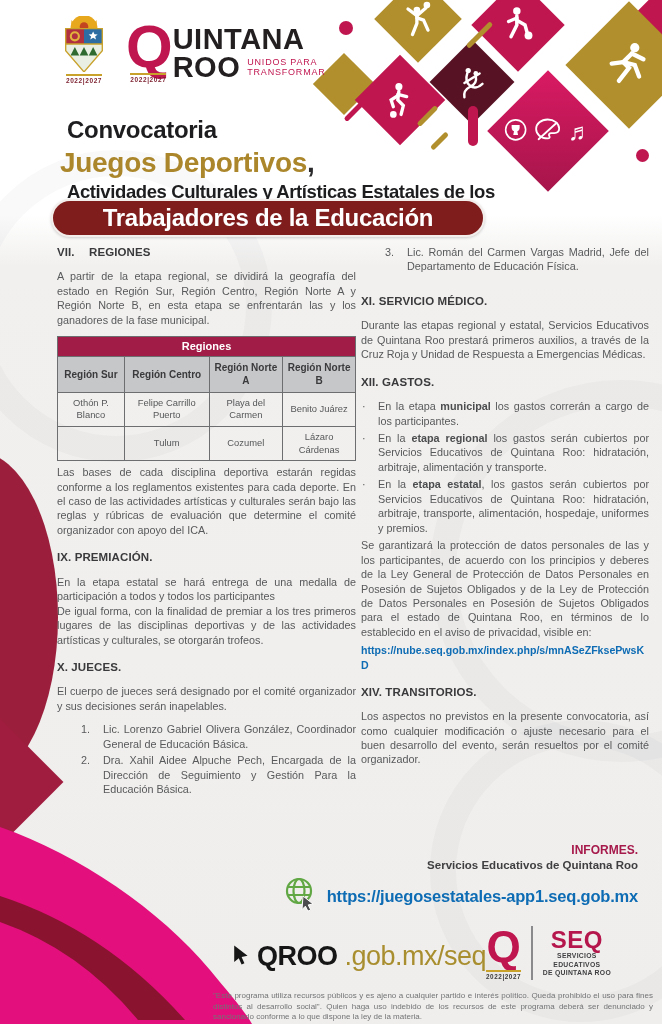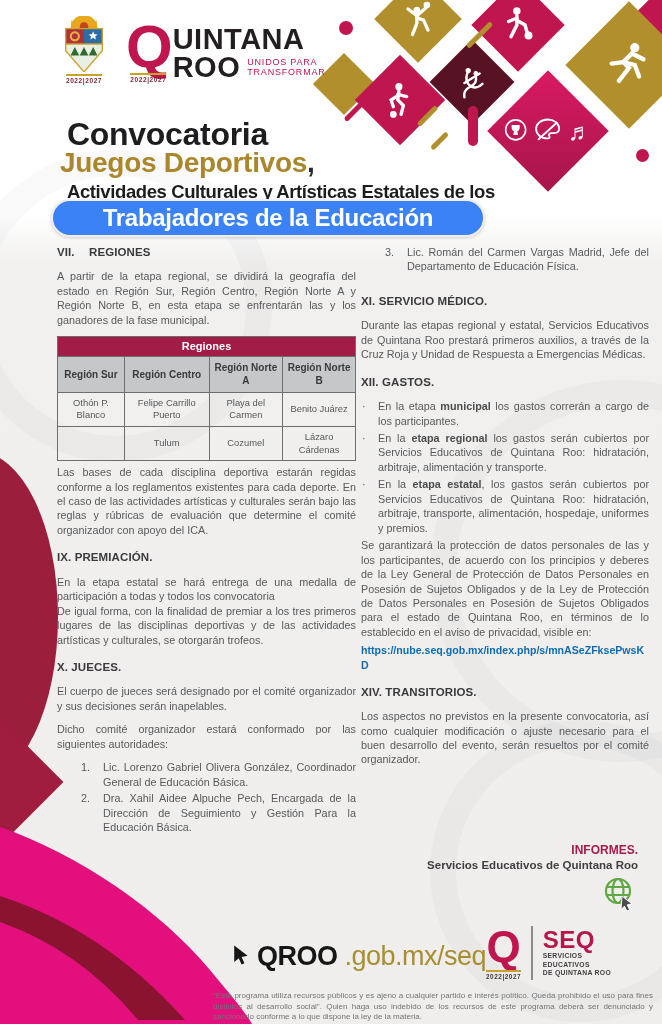--- a/index.html
+++ b/index.html
@@ -27,25 +27,25 @@
   .qbrand{display:flex;align-items:flex-start;margin-top:6px;}
   .qbrand-qcol{display:flex;flex-direction:column;align-items:center;}
   .qbrand-q{font-size:60px;line-height:0.82;font-weight:900;color:#c0164f;letter-spacing:-2px;}
   .qbrand-right{margin-left:2px;margin-top:4px;}
   .qbrand-l1{font-size:29px;font-weight:900;color:#231f20;letter-spacing:0.5px;line-height:0.95;}
   .qbrand-row2{display:flex;align-items:center;gap:7px;}
   .qbrand-l2{font-size:29px;font-weight:900;color:#231f20;letter-spacing:0.5px;line-height:0.95;}
   .tagline{display:flex;flex-direction:column;}
   .tagline span{font-size:9px;font-weight:400;color:#c0164f;letter-spacing:0.8px;line-height:1.15;}
   
-  .t1{position:absolute;left:67px;top:116px;font-size:32px;font-weight:800;color:#1d1d1f;letter-spacing:-0.3px;}
+  .t1{position:absolute;left:67px;top:116px;font-size:24px;font-weight:800;color:#1d1d1f;letter-spacing:-0.3px;}
   .t2{position:absolute;left:60px;top:147px;font-size:28px;font-weight:800;color:#ab862a;letter-spacing:-0.3px;}
   .t2 .comma{color:#2a2a2c;}
   .t3{position:absolute;left:67px;top:181px;font-size:18.5px;font-weight:800;color:#1d1d1f;letter-spacing:-0.4px;}
-  .banner{position:absolute;left:51px;top:199px;width:430px;height:34px;background:#3b82f6;border:2.5px solid #f3eeeb;
+  .banner{position:absolute;left:51px;top:199px;width:430px;height:34px;background:#7f1d1d;border:2.5px solid #f3eeeb;
     border-radius:21px;color:#fff;font-size:24px;font-weight:800;display:flex;align-items:center;justify-content:center;
     box-shadow:0 1px 3px rgba(0,0,0,0.18);letter-spacing:-0.3px;}
   
   .col{position:absolute;top:243px;color:#58595b;font-size:10.8px;line-height:1.34;text-align:justify;}
   .col-left{left:57px;width:299px;}
   .col-right{left:361px;width:288px;}
   .sec-h{font-size:11.5px;font-weight:800;color:#3a3a3c;margin:13px 0 9px;text-align:left;letter-spacing:0.1px;}
   .sec-h.first{margin-top:2px;}
   .sec-h .num{display:inline-block;width:32px;}
   .para{margin:0 0 9px;}
@@ -70,21 +70,21 @@
   .linkrow{position:absolute;right:24px;top:876px;display:flex;align-items:center;gap:8px;}
   .linkrow .url{color:#0e6cb4;font-weight:800;font-size:16.5px;letter-spacing:-0.2px;}
   .qroobar{position:absolute;left:231px;top:941px;display:flex;align-items:center;gap:7px;}
   .qroobar .b{font-size:27px;font-weight:900;color:#161616;letter-spacing:-0.5px;}
   .qroobar .r{font-size:27px;font-weight:500;color:#a98e2f;letter-spacing:-0.5px;}
   .qseq{position:absolute;left:486px;top:926px;display:flex;align-items:center;gap:10px;}
   .fq-col{display:flex;flex-direction:column;align-items:center;}
   .fq{font-size:44px;font-weight:900;color:#c0164f;line-height:0.95;}
   .fq-year{font-size:6.3px;font-weight:800;color:#3a3a3c;letter-spacing:0.6px;border-top:2px solid #c9a22c;padding-top:1px;margin-top:2px;}
   .qseq .div{width:1.5px;height:54px;background:#8a8a8c;}
-  .seq-col{display:flex;flex-direction:column;}
+  .seq-col{display:flex;flex-direction:column;align-items:center;}
   .seq-big{font-size:24px;font-weight:900;color:#b5164c;line-height:1;letter-spacing:0.5px;}
   .seq-line{font-size:6.8px;font-weight:800;color:#3f3f41;line-height:1.3;letter-spacing:0.3px;}
   .disclaimer{position:absolute;left:213px;right:9px;top:991px;font-size:8px;color:#737476;text-align:justify;line-height:1.32;}
 </style>
 </head>
 <body>
 
 <div class="ring" style="left:430px;top:380px;width:330px;height:330px;"></div>
 <div class="ring" style="left:-40px;top:150px;width:260px;height:260px;"></div>
 <div class="ring" style="left:430px;top:720px;width:250px;height:250px;"></div>
@@ -253,26 +253,25 @@
       <td>Tulum</td>
       <td>Cozumel</td>
       <td>Lázaro Cárdenas</td>
     </tr>
   </tbody>
     </table>
 
   <p class="para">Las bases de cada disciplina deportiva estarán regidas conforme a los reglamentos existentes para cada deporte. En el caso de las actividades artísticas y culturales serán bajo las reglas y rúbricas de evaluación que determine el comité organizador con apoyo del ICA.</p>
 
   <div class="sec-h">IX. PREMIACIÓN.</div>
-  <p class="para" style="margin-bottom:0;">En la etapa estatal se hará entrega de una medalla de participación a todas y todos los convocatoria</p>
+  <p class="para" style="margin-bottom:0;">En la etapa estatal se hará entrega de una medalla de participación a todos y todos los participantes</p>
   <p class="para">De igual forma, con la finalidad de premiar a los tres primeros lugares de las disciplinas deportivas y de las actividades artísticas y culturales, se otorgarán trofeos.</p>
 
   <div class="sec-h">X. JUECES.</div>
   <p class="para">El cuerpo de jueces será designado por el comité organizador y sus decisiones serán inapelables.</p>
-  <p class="para">Dicho comité organizador estará conformado por las siguientes autoridades:</p>
   <div class="num-item">
     <span class="n">1.</span>
       <span class="t">Lic. Lorenzo Gabriel Olivera González, Coordinador General de Educación Básica.</span>
   </div>
   <div class="num-item">
     <span class="n">2.</span>
       <span class="t">Dra. Xahil Aidee Alpuche Pech, Encargada de la Dirección de Seguimiento y Gestión Para la Educación Básica.</span>
   </div>
 </div>
 
@@ -314,20 +313,21 @@
   <span>
     <svg width="36" height="37" viewBox="0 0 36 37">
       <g stroke="#61a744" stroke-width="2.2" fill="none">
         <circle cx="16" cy="15" r="12"></circle>
         <ellipse cx="16" cy="15" rx="5.5" ry="12"></ellipse>
         <path d="M4.8 11h22.4M4.8 19h22.4"></path>
       </g>
       <path d="M20 20l10 8-4.8.9 2.6 5-2.9 1.2-2.5-4.9-3.4 3.4z" fill="#4c4c4e" stroke="#fff" stroke-width="1"></path>
     </svg>
   </span>
+  <span class="url">https://juegosestatales-app1.seq.gob.mx</span>
 </div>
 
 <div class="qroobar">
   <span>
     <svg width="19" height="22" viewBox="0 0 24 28">
         <path d="M4 2l17 13-7.6 1.4 3.6 8-3.6 1.6-3.6-8L4 23z" fill="#161616"></path>
       </svg>
   </span>
   <span class="b">QROO</span>
     <span class="r">.gob.mx/seq</span>

